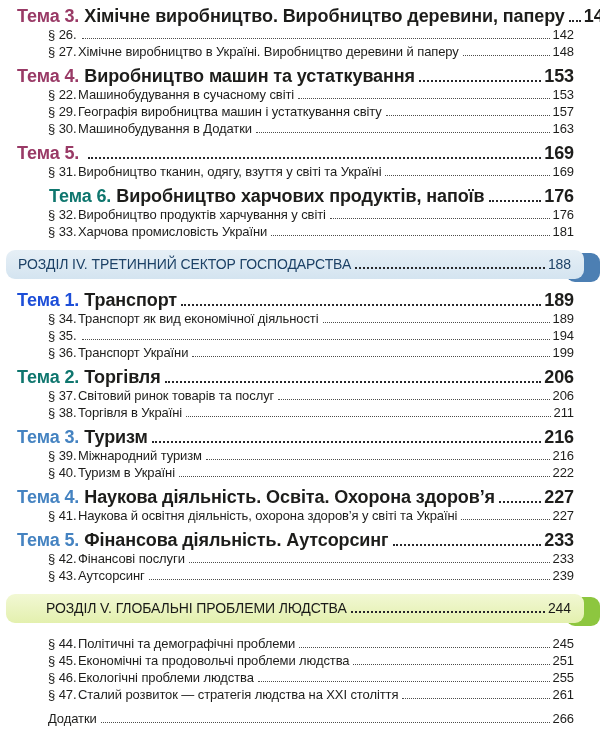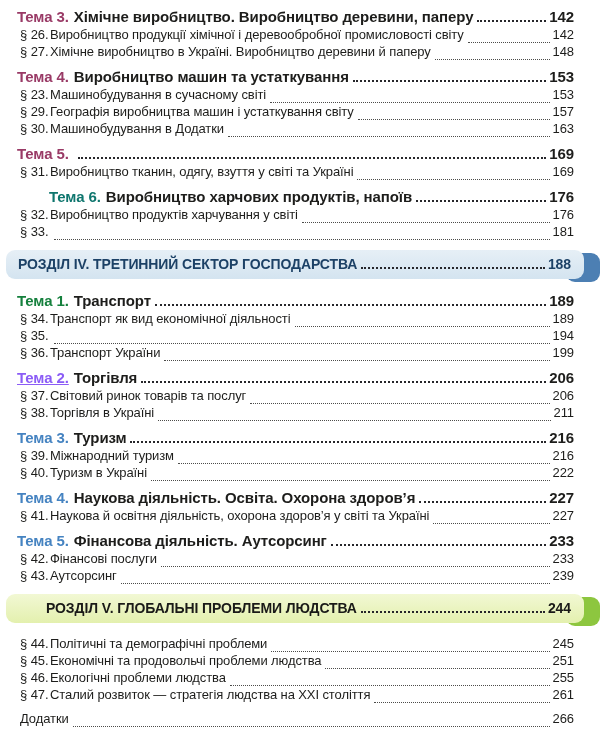--- a/index.html
+++ b/index.html
@@ -20,30 +20,29 @@
   }
   .row {
     display: flex;
     align-items: baseline;
     padding-right: 26px;
     white-space: nowrap;
   }
   .row.theme {
     padding-left: 17px;
     font-weight: 700;
-    font-size: 15px;
+    font-size: 18px;
     line-height: 19px;
     letter-spacing: -0.1px;
   }
   .row.sub {
-    padding-left: 20px;
+    padding-left: 48px;
     font-size: 13px;
     line-height: 17px;
     letter-spacing: -0.1px;
-    align-items: flex-end;
   }
   .theme .num { margin-right: 5px; }
   .sub .num { flex: 0 0 30px; }
   .title { flex: 0 0 auto; }
   .dots {
     flex: 1 1 auto;
     min-width: 12px;
     border-bottom: 1.6px dotted #4c4c4a;
     margin: 0 3px 0 4px;
   }
@@ -72,59 +71,58 @@
   .part-band {
     position: absolute;
     left: 6px;
     right: 16px;
     top: 0;
     bottom: 0;
     border-radius: 9px;
     display: flex;
     align-items: baseline;
     padding: 4px 13px 0 12px;
-    font-weight: 700;
+    font-weight: 400;
     font-size: 14px;
     line-height: 20px;
     letter-spacing: -0.1px;
   }
 </style>
 </head>
 <body>
 
 <main id="toc">
     <div class="group">
       <div class="row theme">
         <span class="num" style="color: rgb(153, 58, 102);">Тема 3.</span>
         <span class="title">Хімічне виробництво. Виробництво деревини, паперу</span>
         <span class="dots"></span>
         <span class="page">142</span>
       </div>
       <div class="row sub">
         <span class="num">§ 26.</span>
-        <span class="title">Виробництво продукції хімічної і деревообробної промисловості світу</span>
         <span class="dots"></span>
         <span class="page">142</span>
       </div>
       <div class="row sub">
         <span class="num">§ 27.</span>
         <span class="title">Хімічне виробництво в Україні. Виробництво деревини й паперу</span>
         <span class="dots"></span>
         <span class="page">148</span>
       </div>
     </div>
     <div class="group">
       <div class="row theme">
         <span class="num" style="color: rgb(153, 58, 102);">Тема 4.</span>
         <span class="title">Виробництво машин та устаткування</span>
         <span class="dots"></span>
         <span class="page">153</span>
       </div>
       <div class="row sub">
-        <span class="num">§ 23.</span>
+        <span class="num">§ 22.</span>
         <span class="title">Машинобудування в сучасному світі</span>
         <span class="dots"></span>
         <span class="page">153</span>
       </div>
       <div class="row sub">
         <span class="num">§ 29.</span>
         <span class="title">Географія виробництва машин і устаткування світу</span>
         <span class="dots"></span>
         <span class="page">157</span>
       </div>
@@ -156,35 +154,36 @@
         <span class="page">176</span>
       </div>
       <div class="row sub">
         <span class="num">§ 32.</span>
         <span class="title">Виробництво продуктів харчування у світі</span>
         <span class="dots"></span>
         <span class="page">176</span>
       </div>
       <div class="row sub">
         <span class="num">§ 33.</span>
+        <span class="title">Харчова промисловість України</span>
         <span class="dots"></span>
         <span class="page">181</span>
       </div>
     </div>
     <div class="part">
       <div class="part-tab" style="background: rgb(76, 127, 179);"></div>
       <div class="part-band" style="background: linear-gradient(rgb(230, 239, 246), rgb(212, 228, 240)); color: rgb(28, 65, 102);">
         <span class="title">РОЗДІЛ IV. ТРЕТИННИЙ СЕКТОР ГОСПОДАРСТВА</span>
         <span class="dots"></span>
         <span class="page">188</span>
       </div>
     </div>
     <div class="group">
       <div class="row theme">
-        <span class="num" style="color: #15803d;">Тема 1.</span>
+        <span class="num" style="color: #1d4ed8;">Тема 1.</span>
         <span class="title">Транспорт</span>
         <span class="dots"></span>
         <span class="page">189</span>
       </div>
       <div class="row sub">
         <span class="num">§ 34.</span>
         <span class="title">Транспорт як вид економічної діяльності</span>
         <span class="dots"></span>
         <span class="page">189</span>
       </div>
@@ -195,21 +194,21 @@
       </div>
       <div class="row sub">
         <span class="num">§ 36.</span>
         <span class="title">Транспорт України</span>
         <span class="dots"></span>
         <span class="page">199</span>
       </div>
     </div>
     <div class="group">
       <div class="row theme">
-        <span class="num" style="color: #8b5cf6; text-decoration: underline;">Тема 2.</span>
+        <span class="num" style="color: #0f766e;">Тема 2.</span>
         <span class="title">Торгівля</span>
         <span class="dots"></span>
         <span class="page">206</span>
       </div>
       <div class="row sub">
         <span class="num">§ 37.</span>
         <span class="title">Світовий ринок товарів та послуг</span>
         <span class="dots"></span>
         <span class="page">206</span>
       </div>

